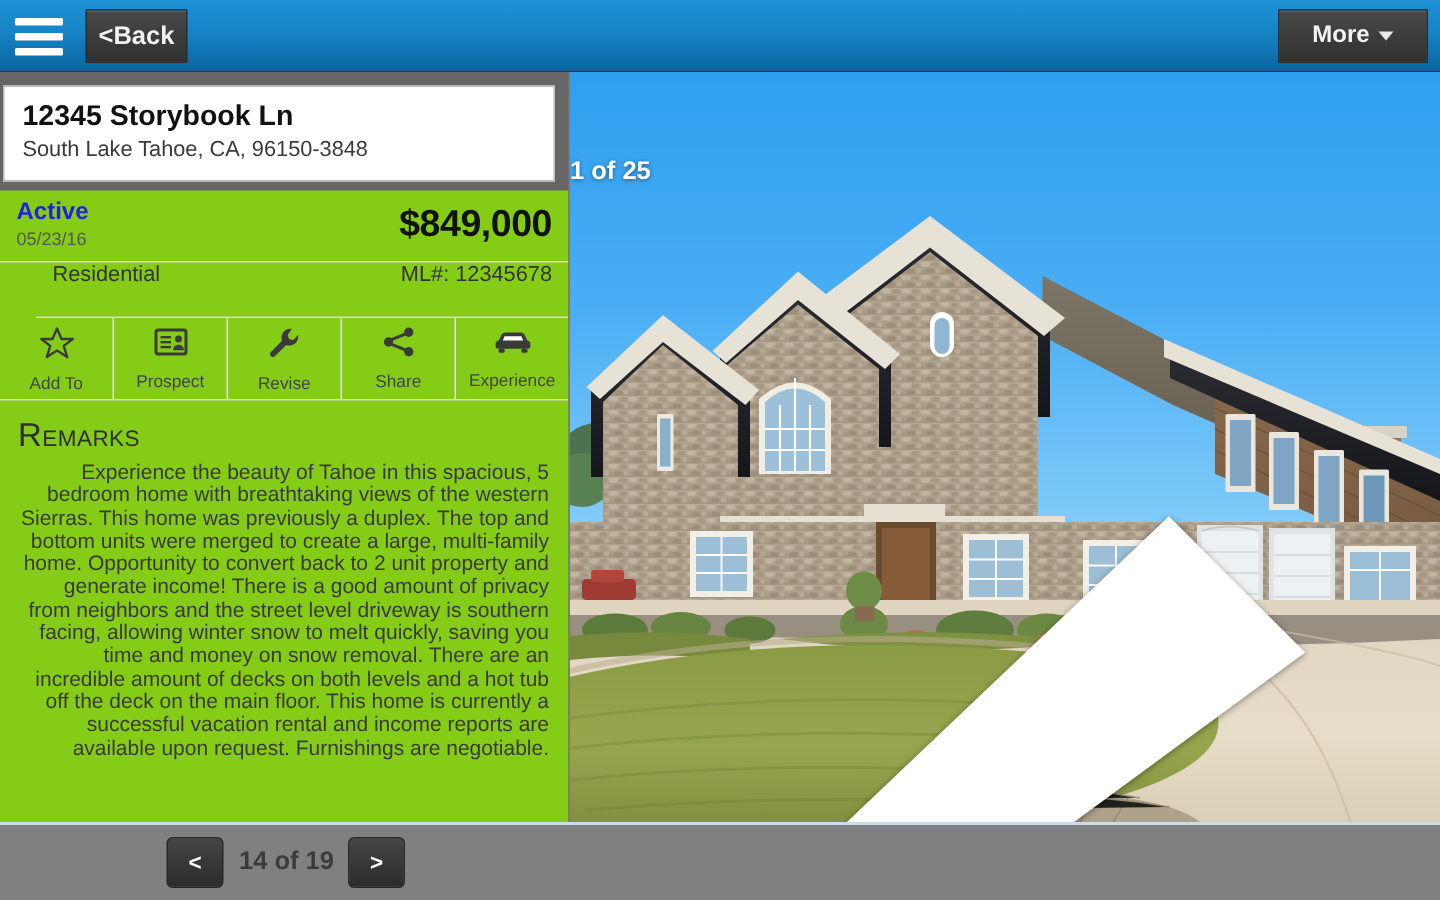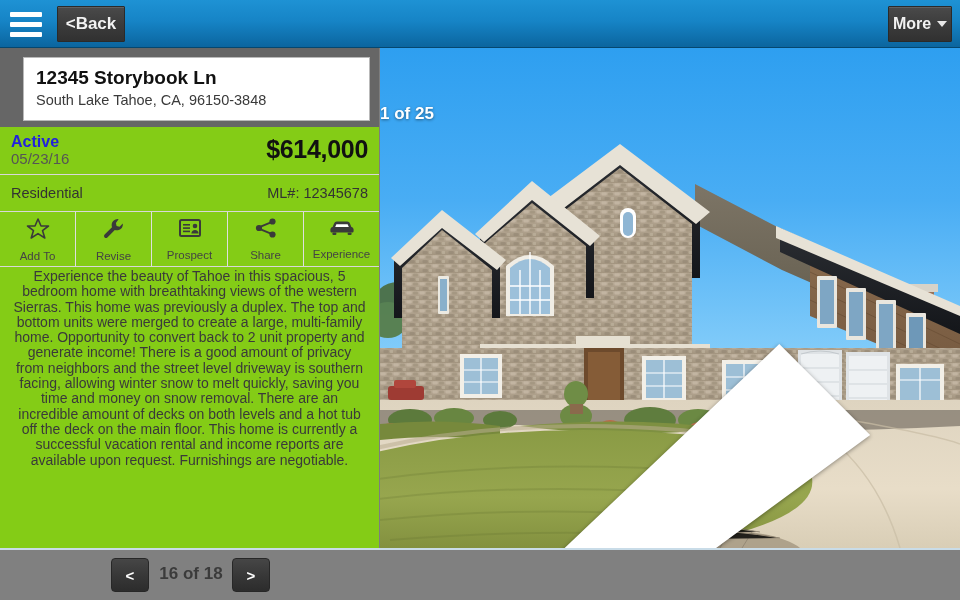--- a/index.html
+++ b/index.html
@@ -33,34 +33,34 @@
     border: 1px solid #2a2a2a;
     border-radius: 1px;
     color: #f2f2f2;
     font-weight: bold;
     display: flex; align-items: center; justify-content: center;
     box-shadow: inset 0 1px 0 rgba(255,255,255,0.12);
     cursor: pointer;
     box-sizing: border-box;
   }
   .back-btn { left: 57px; top: 6px; width: 68px; height: 36px; font-size: 17px; }
-  .more-btn { right: 8px; top: 6px; width: 64px; height: 36px; font-size: 16px; gap: 6px; }
+  .more-btn { right: 8px; top: 6px; width: 100px; height: 36px; font-size: 16px; gap: 6px; }
   .caret-down {
     width: 0; height: 0; border-left: 5px solid transparent;
     border-right: 5px solid transparent; border-top: 6px solid #e8e8e8;
     display: inline-block;
   }
 
   
   .left-panel {
     position: absolute; left: 0; top: 48px; width: 379px; height: 500px;
     background: #666666; box-sizing: border-box; overflow: hidden;
   }
   .address-card {
-    margin: 9px 9px 0 23px;
+    margin: 9px 9px 0 2px;
     background: #ffffff;
     border: 1px solid #b9b9b9;
     padding: 8px 12px 10px 12px;
     box-sizing: border-box;
   }
   .address-line1 {
     font-size: 19px; font-weight: bold; color: #111; line-height: 23px;
   }
   .address-line2 {
     font-size: 14.5px; color: #3a3a3a; line-height: 20px; margin-top: 1px;
@@ -69,48 +69,48 @@
     position: absolute; left: 0; top: 79px; width: 379px; height: 504px;
     background: #84cc16; box-sizing: border-box; overflow: hidden;
   }
   .status-row {
     display: flex; align-items: center; justify-content: space-between;
     padding: 6px 11px 9px 11px; border-bottom: 1px solid #d8d8d8;
     height: 48px; box-sizing: border-box;
   }
   .status-left { display: flex; flex-direction: column; }
   .status-active { font-size: 16px; font-weight: bold; color: #2222dd; line-height: 19px; }
-  .status-date { font-size: 15px; color: #555; line-height: 16px; }
+  .status-date { font-size: 12px; color: #555; line-height: 16px; }
   .price { font-size: 25px; font-weight: bold; color: #111; letter-spacing: -0.3px; }
 
   .type-row {
-    display: flex; align-items: center; justify-content: space-between;
+    display: flex; justify-content: space-between;
     padding: 0 11px; height: 36px; border-bottom: 1px solid #d8d8d8;
-    font-size: 14.5px; color: #333;
+    font-size: 14.5px; color: #333; margin-left: 24px;
   }
 
   .action-row {
     display: flex; height: 54px; border-bottom: 1px solid #d8d8d8;
   }
   .action {
     flex: 1; display: flex; flex-direction: column;
     align-items: center; justify-content: center; gap: 10px;
     border-right: 1px solid #dfdfdf; cursor: pointer;
   }
   .action:last-child { border-right: none; }
   .action .lbl { font-size: 11.5px; color: #444; line-height: 12px; }
   .action svg { display: block; }
 
   .remarks-head {
     font-size: 22px; color: #2e2e2e; font-variant: small-caps;
     padding: 10px 12px 2px 12px; letter-spacing: 0.3px;
   }
   .remarks-body {
     font-size: 14px; color: #3a3a3a; line-height: 15.3px;
-    padding: 2px 13px 12px 13px; text-align: center;
+    padding: 2px 13px 12px 13px; text-align: right;
   }
 
   
   .photo {
     position: absolute; left: 380px; top: 48px; width: 580px; height: 500px;
     overflow: hidden; background: #58b7f5;
   }
   .photo svg { display: block; width: 580px; height: 500px; }
   .photo-counter {
     position: absolute; top: 56px; left: 0; width: 680px; text-align: left;
@@ -172,64 +172,64 @@
       <div class="address-line2">South Lake Tahoe, CA, 96150-3848</div>
     </div>
 
     <div class="white-body">
 
       <div class="status-row">
         <div class="status-left">
           <div class="status-active">Active</div>
           <div class="status-date">05/23/16</div>
         </div>
-        <div class="price">$614,000</div>
+        <div class="price">$849,000</div>
       </div>
 
       <div class="type-row">
         <span>Residential</span>
         <span>ML#: 12345678</span>
       </div>
 
       <div class="action-row">
 
         <div class="action">
           <span>
             <svg width="24" height="23" viewBox="0 0 24 23">
               <polygon points="12,2 15,9 22.5,9 16.5,13.6 18.8,21 12,16.6 5.2,21 7.5,13.6 1.5,9 9,9" fill="none" stroke="#3a3a3a" stroke-width="1.6" stroke-linejoin="round"></polygon>
             </svg>
           </span>
           <span class="lbl">Add To</span>
-        </div>
-
-        <div class="action">
-          <span>
-            <svg width="24" height="23" viewBox="0 0 24 23">
-              <path d="M16.6 2.2a6 6 0 0 0-6.6 8.0L2.6 17.6a2 2 0 0 0 0 2.8 2 2 0 0 0 2.8 0l7.4-7.4a6 6 0 0 0 8.0-6.6l-3.3 3.3-2.9-0.7-0.7-2.9z" fill="#3a3a3a"></path>
-            </svg>
-          </span>
-          <span class="lbl">Revise</span>
         </div>
 
         <div class="action">
           <span>
             <svg width="24" height="22" viewBox="0 0 24 22">
               <rect x="2" y="3" width="20" height="16" rx="1.5" fill="none" stroke="#3a3a3a" stroke-width="2"></rect>
               <rect x="5" y="7" width="7" height="1.6" fill="#3a3a3a"></rect>
               <rect x="5" y="10.3" width="7" height="1.6" fill="#3a3a3a"></rect>
               <rect x="5" y="13.6" width="7" height="1.6" fill="#3a3a3a"></rect>
               <circle cx="17" cy="9" r="2.3" fill="#3a3a3a"></circle>
               <path d="M13.4 16.5c0-2.2 1.6-3.6 3.6-3.6s3.6 1.4 3.6 3.6z" fill="#3a3a3a"></path>
             </svg>
           </span>
           <span class="lbl">Prospect</span>
         </div>
 
         <div class="action">
           <span>
+            <svg width="24" height="23" viewBox="0 0 24 23">
+              <path d="M16.6 2.2a6 6 0 0 0-6.6 8.0L2.6 17.6a2 2 0 0 0 0 2.8 2 2 0 0 0 2.8 0l7.4-7.4a6 6 0 0 0 8.0-6.6l-3.3 3.3-2.9-0.7-0.7-2.9z" fill="#3a3a3a"></path>
+            </svg>
+          </span>
+          <span class="lbl">Revise</span>
+        </div>
+
+        <div class="action">
+          <span>
             <svg width="24" height="22" viewBox="0 0 24 22">
               <circle cx="18.5" cy="4.5" r="3.1" fill="#3a3a3a"></circle>
               <circle cx="18.5" cy="17.5" r="3.1" fill="#3a3a3a"></circle>
               <circle cx="5" cy="11" r="3.1" fill="#3a3a3a"></circle>
               <line x1="6.6" y1="9.6" x2="17" y2="5.4" stroke="#3a3a3a" stroke-width="2"></line>
               <line x1="6.6" y1="12.4" x2="17" y2="16.6" stroke="#3a3a3a" stroke-width="2"></line>
             </svg>
           </span>
           <span class="lbl">Share</span>
         </div>
@@ -241,20 +241,21 @@
               <path d="M7.4 6.2h11.2l1.2 2.8H6.2z" fill="#ffffff"></path>
               <rect x="3.4" y="14.5" width="4" height="2.6" rx="1" fill="#3a3a3a"></rect>
               <rect x="18.6" y="14.5" width="4" height="2.6" rx="1" fill="#3a3a3a"></rect>
             </svg>
           </span>
           <span class="lbl">Experience</span>
         </div>
 
       </div>
 
+      <div class="remarks-head">Remarks</div>
       <div class="remarks-body">Experience the beauty of Tahoe in this spacious, 5 bedroom home with breathtaking views of the western Sierras. This home was previously a duplex. The top and bottom units were merged to create a large, multi-family home. Opportunity to convert back to 2 unit property and generate income! There is a good amount of privacy from neighbors and the street level driveway is southern facing, allowing winter snow to melt quickly, saving you time and money on snow removal. There are an incredible amount of decks on both levels and a hot tub off the deck on the main floor. This home is currently a successful vacation rental and income reports are available upon request. Furnishings are negotiable.</div>
 
     </div>
   </div>
 
   <div class="photo">
     <svg viewBox="0 0 580 500" preserveAspectRatio="none">
       <defs>
         <linearGradient id="sky" x1="0" y1="0" x2="0" y2="1">
           <stop offset="0%" stop-color="#2e9ff0"></stop>
@@ -492,19 +493,19 @@
       <svg width="34" height="44" viewBox="0 0 34 44">
         <polygon points="8,3 0,11 15,22 0,33 8,41 28,22" fill="#ffffff"></polygon>
       </svg>
     </div>
   </div>
 
   <div class="bottom-bar">
     <div class="pager-btn pager-prev">
       <span>&lt;</span>
     </div>
-    <div class="pager-text">16 of 18</div>
+    <div class="pager-text">14 of 19</div>
     <div class="pager-btn pager-next">
       <span>&gt;</span>
     </div>
   </div>
 
 </div>
 
 </body></html>

